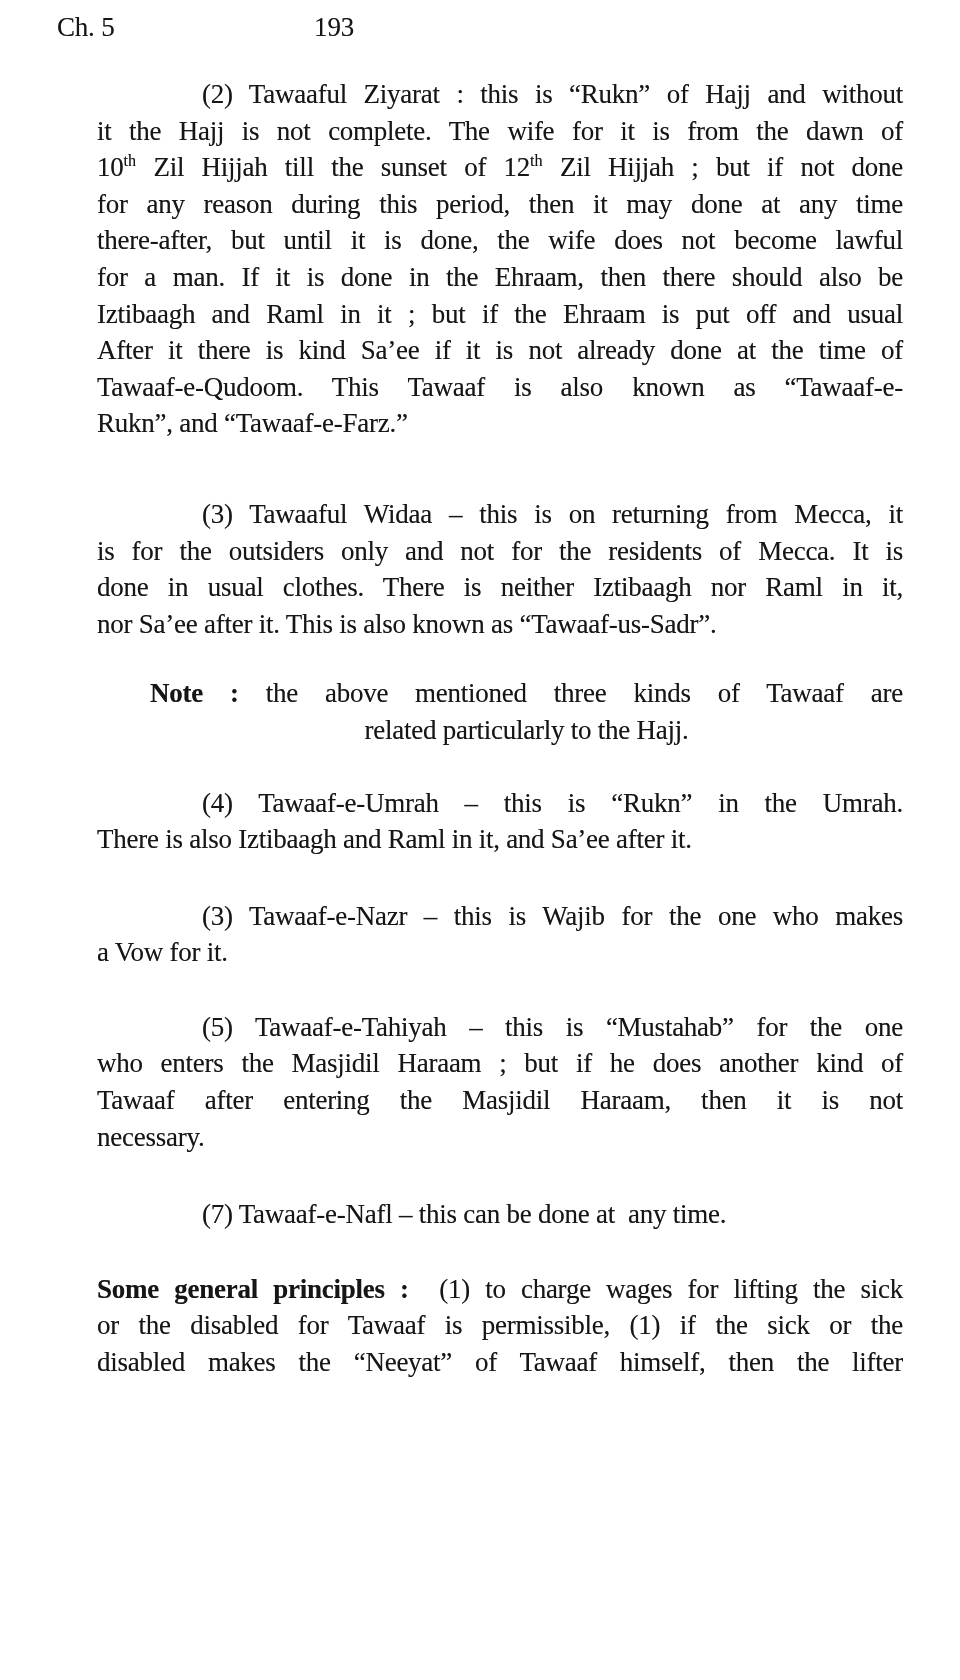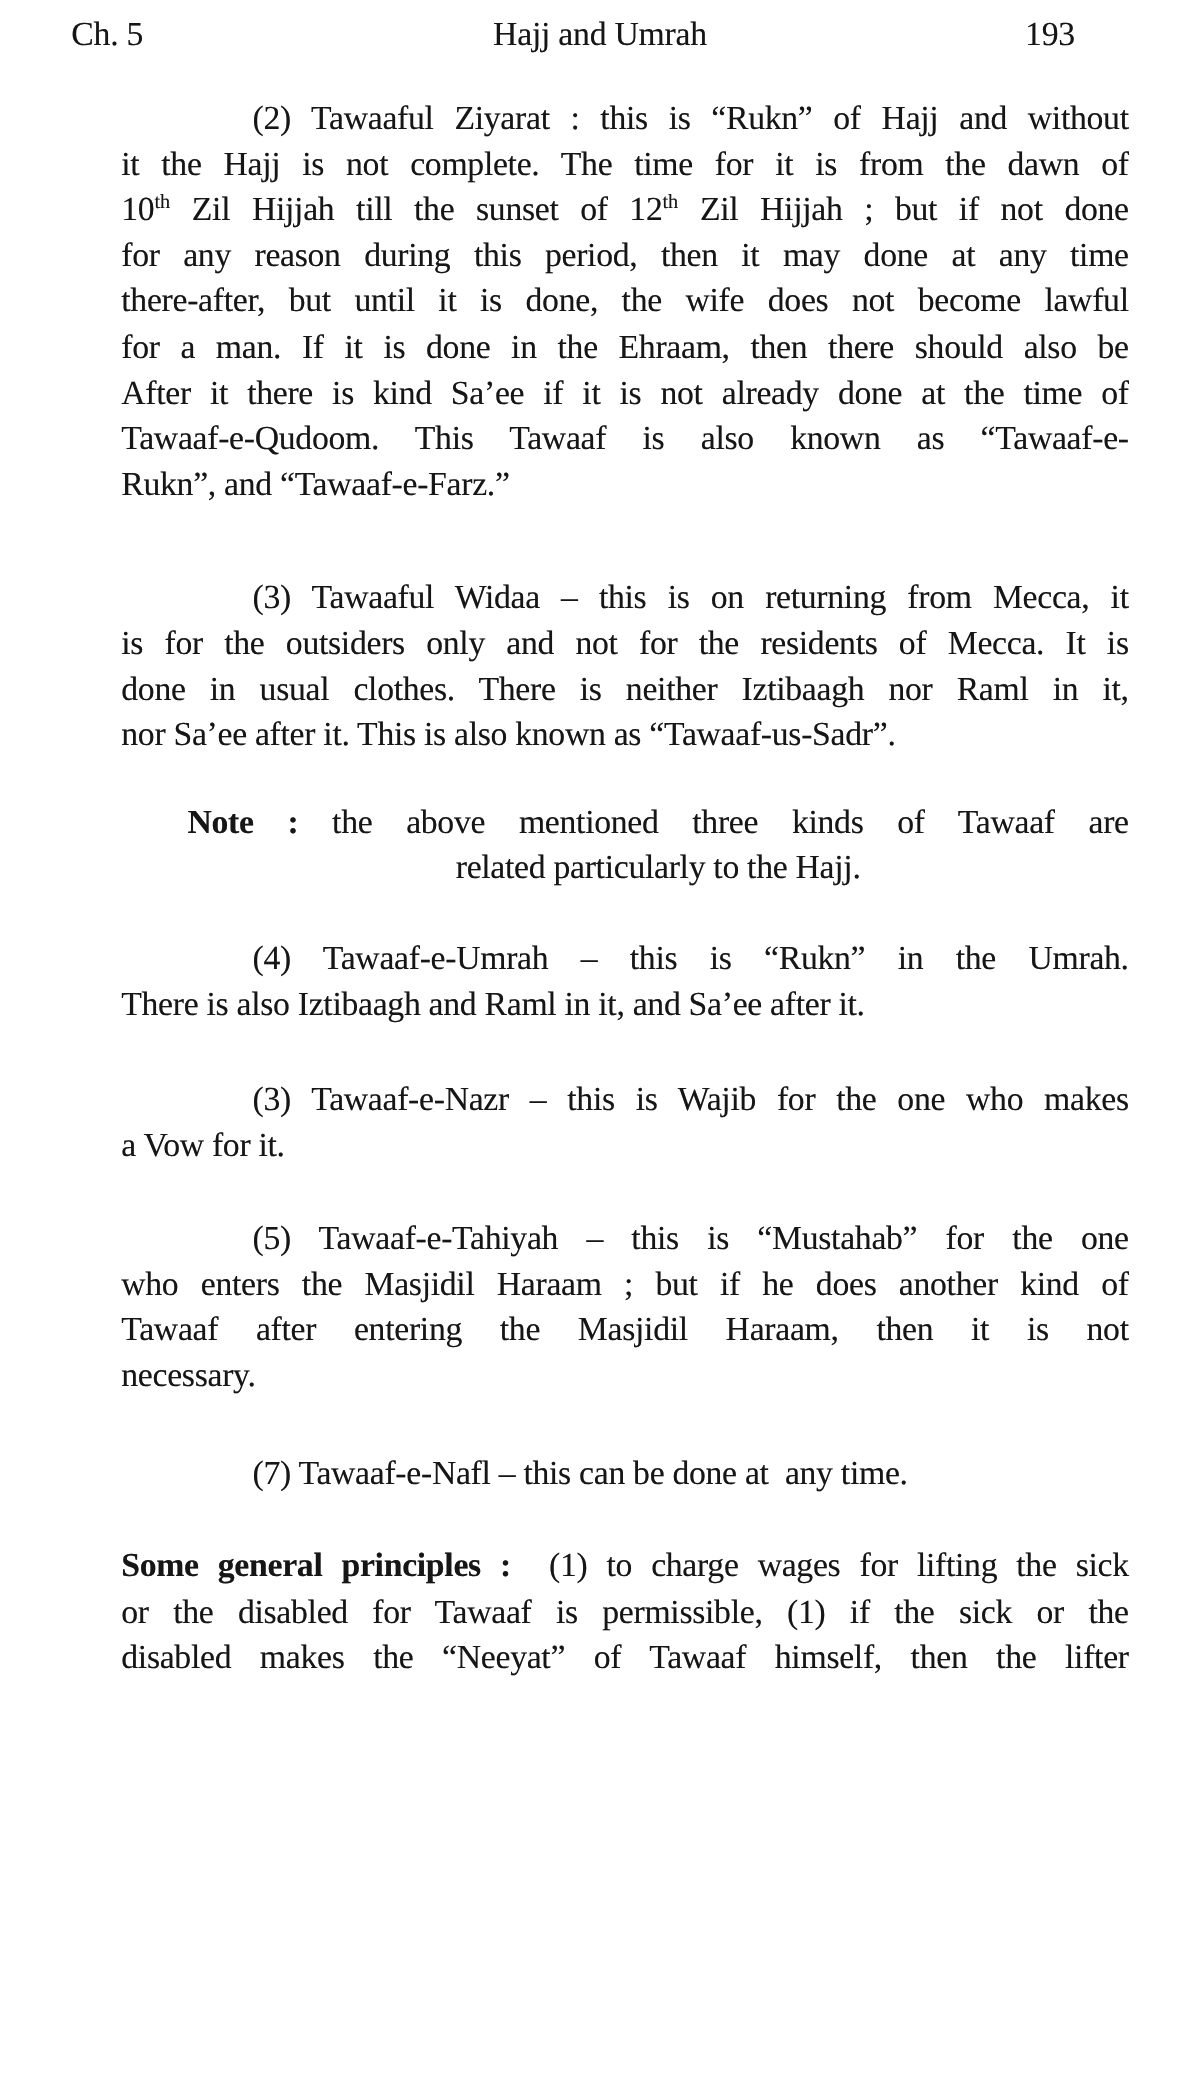--- a/index.html
+++ b/index.html
@@ -52,31 +52,31 @@
     letter-spacing: 0;
   }
   .line b { font-weight: bold; }
 </style>
 </head>
 <body>
 
 <div class="page">
   <div class="page-header">
     <div class="header-left">Ch. 5</div>
-    <div class="header-center">Hajj and Umrah</div>
     <div class="header-right">193</div>
   </div>
   <div class="page-body" id="paragraphs">
       <div class="para body">
         <div class="line indent">(2) Tawaaful Ziyarat : this is “Rukn” of Hajj and without</div>
-        <div class="line">it the Hajj is not complete. The time for it is from the dawn of</div>
+        <div class="line">it the Hajj is not complete. The wife for it is from the dawn of</div>
         <div class="line">10<sup>th</sup> Zil Hijjah till the sunset of 12<sup>th</sup> Zil Hijjah ; but if not done</div>
         <div class="line">for any reason during this period, then it may done at any time</div>
         <div class="line">there-after, but until it is done, the wife does not become lawful</div>
         <div class="line">for a man. If it is done in the Ehraam, then there should also be</div>
+        <div class="line">Iztibaagh and Raml in it ; but if the Ehraam is put off and usual</div>
         <div class="line">After it there is kind Sa’ee if it is not already done at the time of</div>
         <div class="line">Tawaaf-e-Qudoom. This Tawaaf is also known as “Tawaaf-e-</div>
         <div class="line last">Rukn”, and “Tawaaf-e-Farz.”</div>
       </div>
       <div class="para body">
         <div class="line indent">(3) Tawaaful Widaa – this is on returning from Mecca, it</div>
         <div class="line">is for the outsiders only and not for the residents of Mecca. It is</div>
         <div class="line">done in usual clothes. There is neither Iztibaagh nor Raml in it,</div>
         <div class="line last">nor Sa’ee after it. This is also known as “Tawaaf-us-Sadr”.</div>
       </div>

